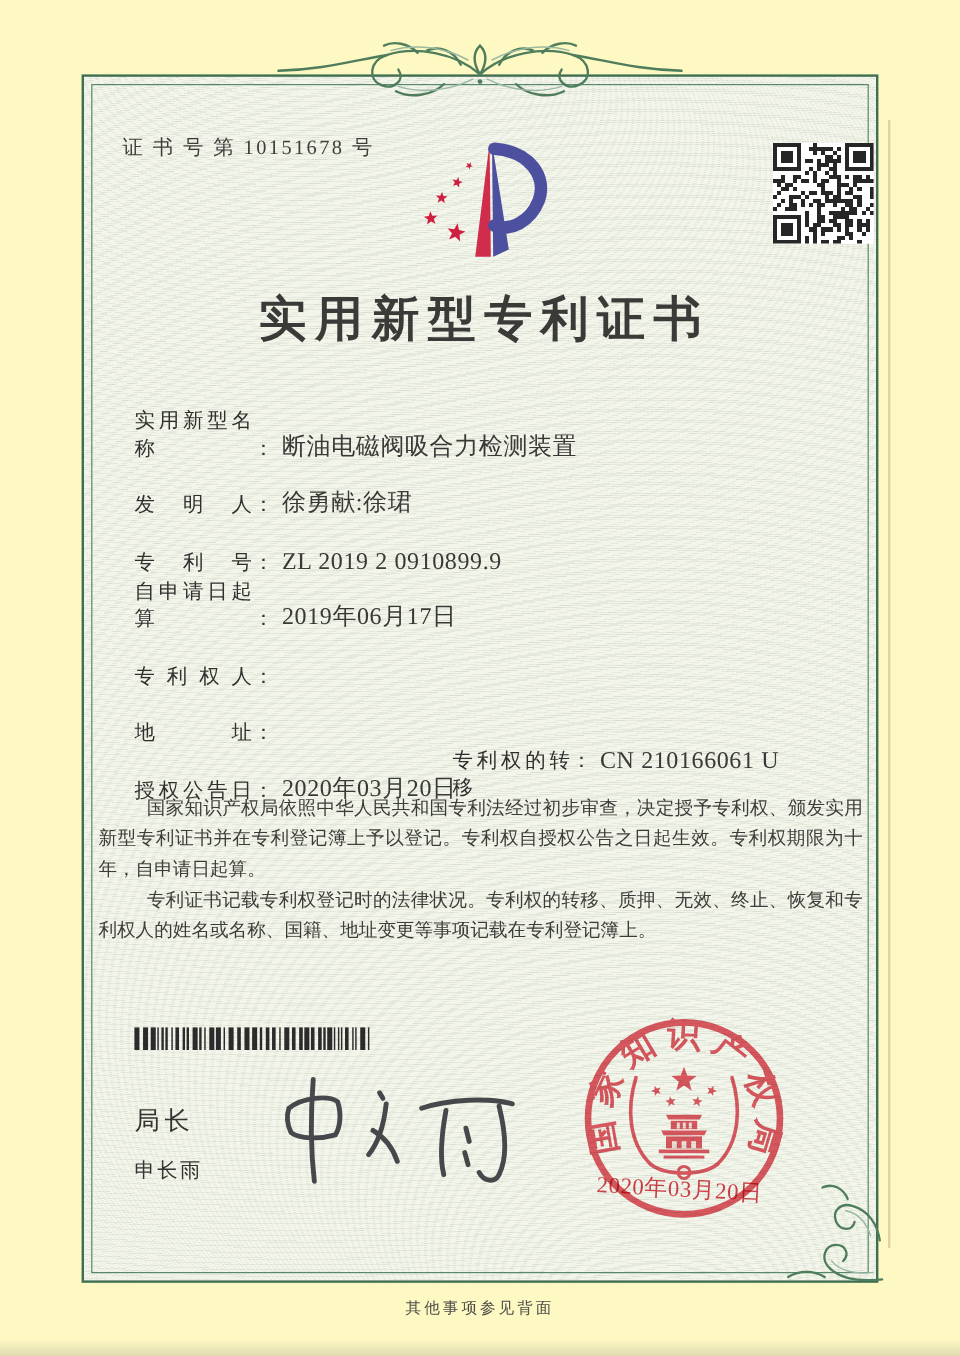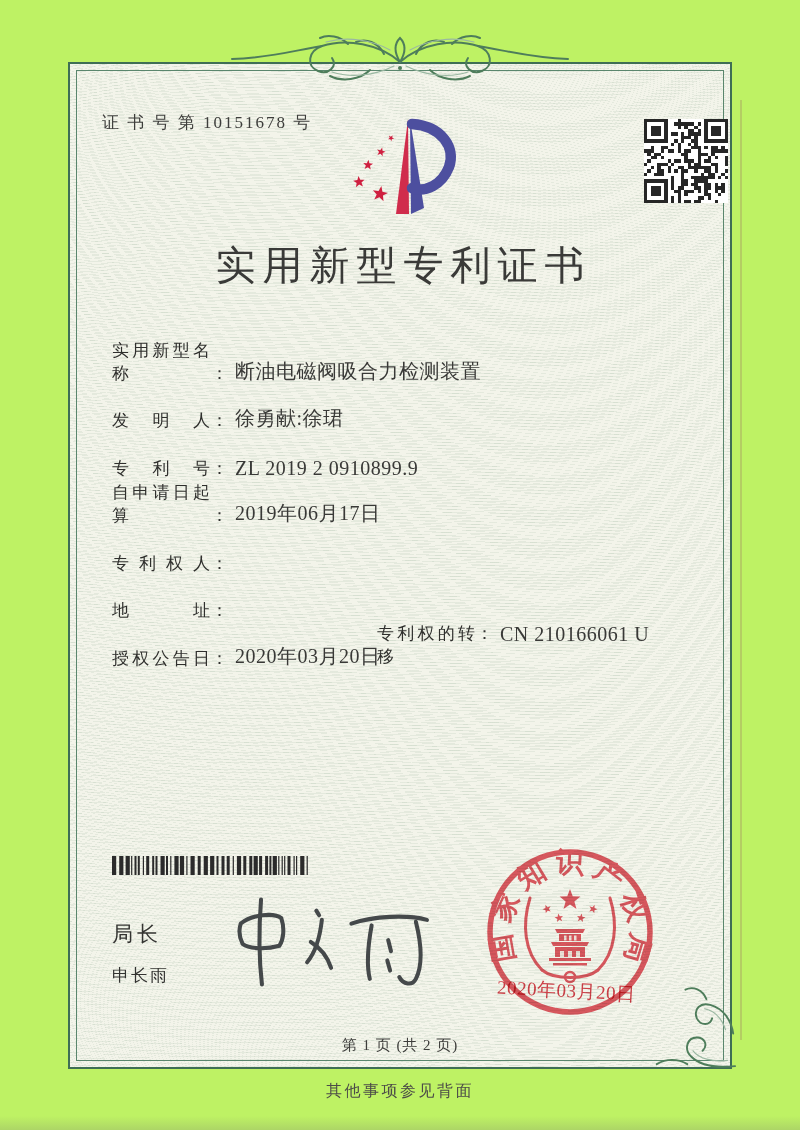--- a/index.html
+++ b/index.html
@@ -2,41 +2,41 @@
 <html><head>
 <meta charset="utf-8">
 <style>
   *{margin:0;padding:0;box-sizing:border-box}
   html,body{width:800px;height:1130px}
   body{
     background:#ffffff;
     font-family:"Liberation Serif","DejaVu Serif",serif;
     position:relative;overflow:hidden;
   }
-  .page{position:absolute;inset:0;background:#bef264}
+  .page{position:absolute;inset:0;background:#fef9c3}
   
   .texture{
     position:absolute;left:70px;top:64px;width:660px;height:1003px;
     background:
       repeating-radial-gradient(ellipse 950px 270px at 28% -10%, rgba(122,156,128,.12) 0 1px, rgba(0,0,0,0) 1px 5px),
       repeating-radial-gradient(ellipse 1050px 320px at 72% 110%, rgba(122,156,128,.12) 0 1px, rgba(0,0,0,0) 1px 5px),
       #f3f4ea;
   }
   .frame-outer{position:absolute;left:68px;top:62px;width:664px;height:1007px;border:2.5px solid #3f6e55}
   .frame-inner{position:absolute;left:76px;top:70px;width:648px;height:991px;border:1px solid #5a866d}
   .ornament-top{position:absolute;left:230px;top:32px;width:340px;height:60px}
   .ornament-corner{position:absolute;left:650px;top:982px;width:88px;height:86px}
 
   .cert-no{position:absolute;left:102px;top:111px;font-size:17px;letter-spacing:2px;color:#3d3d3b}
   .logo{position:absolute;left:346px;top:106px;width:116px;height:118px}
   .qr{position:absolute;left:644px;top:119px;width:84px;height:84px;background:#fff}
   .qr svg{display:block;width:84px;height:84px}
 
   .title{position:absolute;left:0;right:0;top:238px;text-align:center;
-    font-size:40px;font-weight:400;letter-spacing:7px;text-indent:7px;color:#3a3a38}
+    font-size:40px;font-weight:700;letter-spacing:7px;text-indent:7px;color:#3a3a38}
 
   .fields{position:absolute;left:112px;top:337px;width:580px;font-size:17px;color:#333331}
   .frow{height:47.5px;display:flex;align-items:flex-end;position:relative}
   .flabel{display:inline-block;width:98px;text-align:justify;text-align-last:justify;color:#2f2f2d}
   .fcolon{margin-left:1px}
   .fvalue{font-size:20px;margin-left:7px;letter-spacing:.5px;color:#393937;padding-top:1px;white-space:nowrap}
   .fpair2{position:absolute;left:265px;top:0;display:flex}
 
   .body-text{position:absolute;left:82px;top:661px;width:637px;font-size:15.5px;line-height:25.3px;
     color:#3c3c3a;text-align:justify}
@@ -49,21 +49,21 @@
   .director-title{font-size:21px;letter-spacing:4px}
   .director-name{font-size:17px;letter-spacing:2px;margin-top:16px}
   .signature{position:absolute;left:226px;top:894px;width:212px;height:96px}
 
   .seal{position:absolute;left:470px;top:832px;width:200px;height:200px;opacity:.88;mix-blend-mode:multiply}
   .seal-date{position:absolute;left:497px;top:979px;width:175px;font-size:19px;letter-spacing:.5px;
     color:#d8434e;transform:rotate(3deg);mix-blend-mode:multiply;white-space:nowrap}
 
   .footer-page{position:absolute;left:0;right:0;top:1036px;text-align:center;font-size:15px;
     letter-spacing:1px;color:#3c3c3a}
-  .back-note{position:absolute;left:0;right:0;top:1081px;text-align:center;font-size:16px;
+  .back-note{position:absolute;left:0;right:0;top:1081px;text-align:center;font-size:13px;
     letter-spacing:2.5px;color:#4c4c48}
 
   .edge-right{position:absolute;left:740px;top:100px;width:2px;height:940px;background:rgba(160,128,100,.32)}
   .edge-bottom{position:absolute;left:0;right:0;bottom:0;height:14px;
     background:linear-gradient(to bottom,rgba(0,0,0,0),rgba(110,110,110,.22))}
 </style>
 </head>
 <body>
 
 <div class="page">
@@ -362,20 +362,24 @@
         <span class="fcolon">：</span>
       <span class="fvalue">2020年03月20日</span>
       <span class="fpair2">
         <span class="flabel">专利权的转移</span>
           <span class="fcolon">：</span>
         <span class="fvalue">CN 210166061 U</span>
       </span>
     </div>
   </div>
 
+  <div class="body-text">
+    <p>国家知识产权局依照中华人民共和国专利法经过初步审查，决定授予专利权、颁发实用新型专利证书并在专利登记簿上予以登记。专利权自授权公告之日起生效。专利权期限为十年，自申请日起算。</p>
+    <p>专利证书记载专利权登记时的法律状况。专利权的转移、质押、无效、终止、恢复和专利权人的姓名或名称、国籍、地址变更等事项记载在专利登记簿上。</p>
+  </div>
 
   <div class="barcode">
     <svg id="barcode-svg" viewBox="0 0 204 19" preserveAspectRatio="none">
         <g fill="#2b2b2b">
           <rect x="2.0" y="0" width="4.2" height="19"></rect>
           <rect x="9.2" y="0" width="4.2" height="19"></rect>
           <rect x="15.6" y="0" width="4.2" height="19"></rect>
           <rect x="21.1" y="0" width="1.2" height="19"></rect>
           <rect x="24.5" y="0" width="2" height="19"></rect>
           <rect x="27.8" y="0" width="2" height="19"></rect>
@@ -466,18 +470,17 @@
     </g>
     <g fill="none" stroke="#dd4450" stroke-width="3" stroke-linecap="round">
       <path d="M60,66 C52,92 54,120 72,138"></path>
       <path d="M140,66 C148,92 146,120 128,138"></path>
       <path d="M72,138 C84,148 116,148 128,138"></path>
       <circle cx="100" cy="145" r="5" stroke-width="2.5"></circle>
     </g>
   </svg>
   <div class="seal-date">2020年03月20日</div>
 
-  <div class="footer-page">第 1 页 (共 2 页)</div>
   <div class="back-note">其他事项参见背面</div>
 
   <div class="edge-right"></div>
   <div class="edge-bottom"></div>
 </div>
 
 </body></html>

